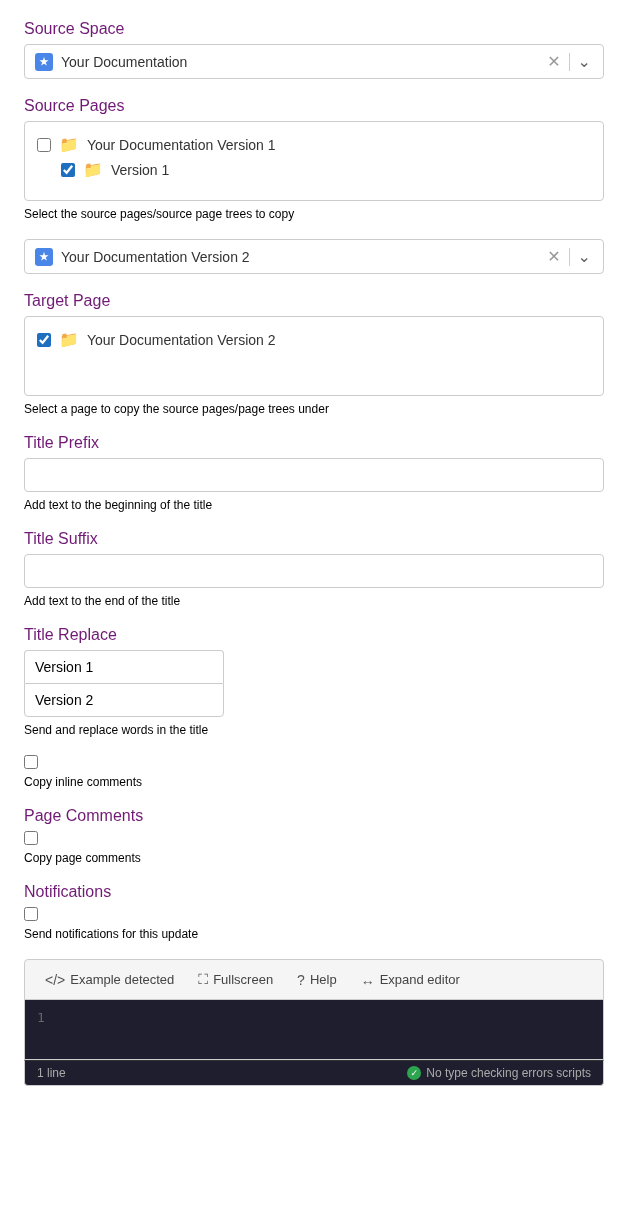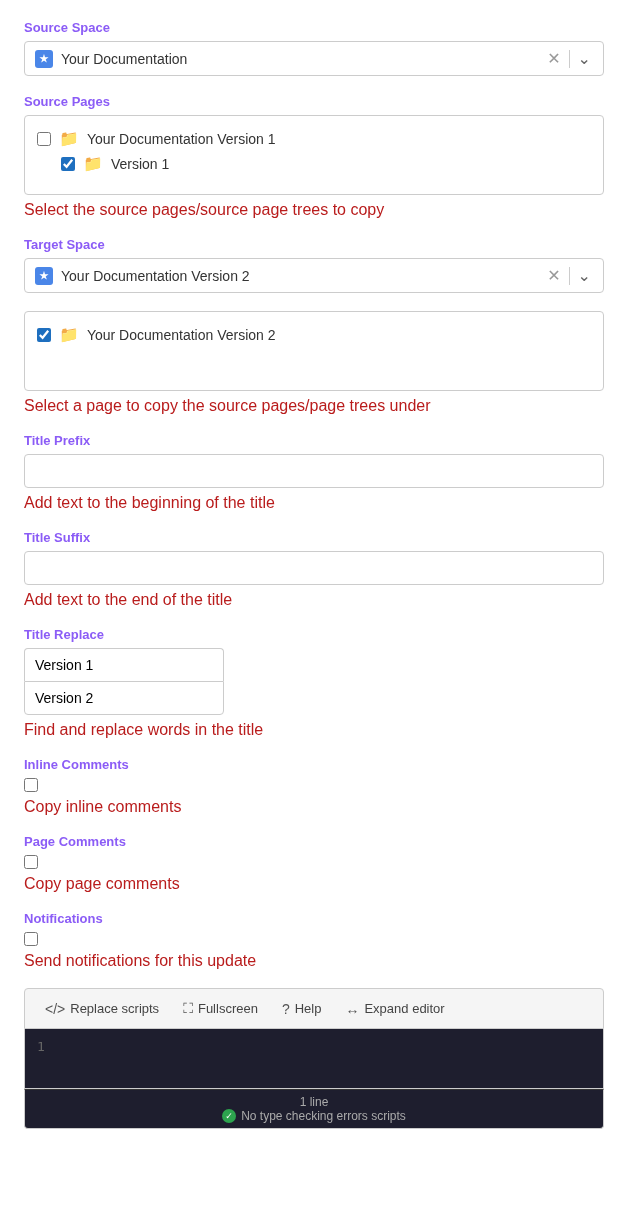--- a/index.html
+++ b/index.html
@@ -5,28 +5,28 @@
     * { box-sizing: border-box; margin: 0; padding: 0; }
     body {
       font-family: -apple-system, BlinkMacSystemFont, 'Segoe UI', Arial, sans-serif;
       font-size: 14px;
       color: #333;
       background: #fff;
       width: 628px;
       padding: 20px 24px;
     }
     .section-label {
-      font-size: 13px;
-      font-weight: 700;
-      color: #8b5cf6;
+      font-size: 16px;
+      font-weight: 400;
+      color: #701a75;
       margin-bottom: 6px;
     }
     .section-hint {
-      font-size: 16px;
-      color: #b91c1c;
+      font-size: 12px;
+      color: #000000;
       margin-top: 6px;
     }
     .section {
       margin-bottom: 18px;
     }
     .dropdown-box {
       border: 1.5px solid #ccc;
       border-radius: 4px;
       padding: 7px 10px;
       display: flex;
@@ -176,21 +176,20 @@
       background: #1e1e2e;
       border: 1.5px solid #ccc;
       border-top: 1px solid #333;
       border-radius: 0 0 4px 4px;
       padding: 5px 12px;
       display: flex;
       align-items: center;
       justify-content: space-between;
       font-size: 12px;
       color: #aaa;
-      flex-direction: column;
     }
     .status-ok {
       display: flex;
       align-items: center;
       gap: 5px;
       color: #aaa;
     }
     .status-dot {
       width: 14px;
       height: 14px;
@@ -248,35 +247,35 @@
     <div class="tree-item indented">
       <input type="checkbox" checked="" style="">
       <span class="folder-icon folder-dark">📁</span>
       <span>Version 1</span>
     </div>
   </div>
   <div class="section-hint">Select the source pages/source page trees to copy</div>
 </div>
 
 <div class="section">
-  <div class="section-label">Target Space</div>
   <div class="dropdown-box">
     <div class="left">
       <div class="space-icon">★</div>
       <span>Your Documentation Version 2</span>
     </div>
     <div class="right">
       <button class="x-btn">✕</button>
       <div class="divider"></div>
       <button class="chevron-btn">⌄</button>
     </div>
   </div>
 </div>
 
 <div class="section">
+  <div class="section-label">Target Page</div>
   <div class="tree-box">
     <div class="tree-item">
       <input type="checkbox" checked="" style="">
       <span class="folder-icon folder-blue">📁</span>
       <span>Your Documentation Version 2</span>
     </div>
   </div>
   <div class="section-hint">Select a page to copy the source pages/page trees under</div>
 </div>
 
@@ -291,25 +290,24 @@
   <input type="text" class="text-input" value="" style="">
   <div class="section-hint">Add text to the end of the title</div>
 </div>
 
 <div class="section">
   <div class="section-label">Title Replace</div>
   <div class="title-replace-box">
     <input type="text" class="replace-input" value="Version 1" style="">
     <input type="text" class="replace-input" value="Version 2" style="">
   </div>
-  <div class="section-hint">Find and replace words in the title</div>
-</div>
-
-<div class="section">
-  <div class="section-label">Inline Comments</div>
+  <div class="section-hint">Send and replace words in the title</div>
+</div>
+
+<div class="section">
   <div class="checkbox-row">
     <input type="checkbox" style="">
   </div>
   <div class="section-hint">Copy inline comments</div>
 </div>
 
 <div class="section">
   <div class="section-label">Page Comments</div>
   <div class="checkbox-row">
     <input type="checkbox" style="">
@@ -322,21 +320,21 @@
   <div class="checkbox-row">
     <input type="checkbox" style="">
   </div>
   <div class="section-hint">Send notifications for this update</div>
 </div>
 
 <div class="section">
   <div class="code-transform-toolbar">
     <button class="toolbar-btn">
       <span class="toolbar-icon">&lt;/&gt;</span>
-      <span>Replace scripts</span>
+      <span>Example detected</span>
     </button>
     <button class="toolbar-btn">
       <span class="toolbar-icon">⛶</span>
       <span>Fullscreen</span>
     </button>
     <button class="toolbar-btn">
       <span class="toolbar-icon">?</span>
       <span>Help</span>
     </button>
     <button class="toolbar-btn">

